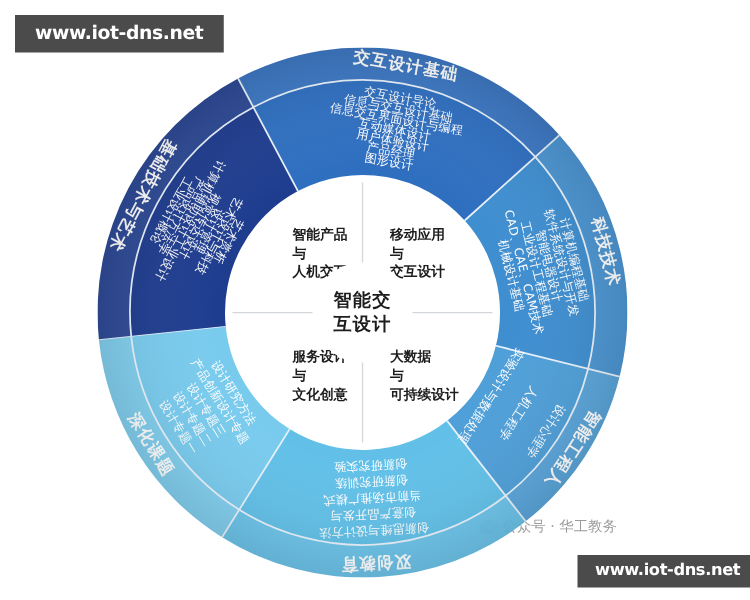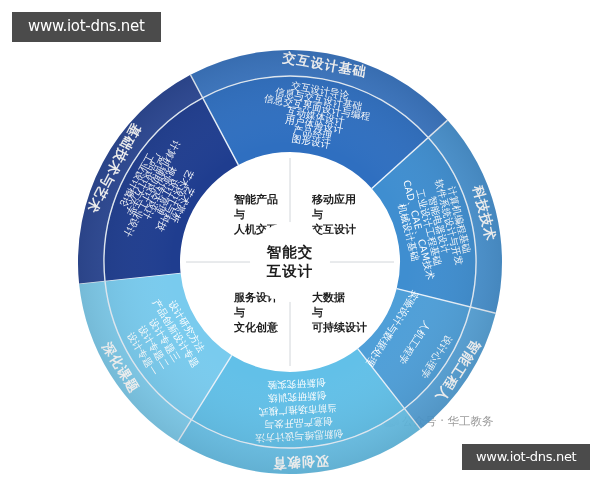--- a/index.html
+++ b/index.html
@@ -15,21 +15,21 @@
     width: 600px; height: 480px;
     background: #ffffff;
   }
 
   
   .wm {
     position: absolute;
     background: #4b4b4b;
     color: #ffffff;
     font-family: "DejaVu Sans", "Liberation Sans", sans-serif;
-    font-weight: normal;
+    font-weight: bold;
     font-size: 15px;
     letter-spacing: -0.3px;
     padding: 7px 16px 8px 16px;
     white-space: nowrap;
     line-height: 1;
   }
   #wm-top { left: 12px; top: 12px; }
   #wm-bottom { left: 462px; top: 444px; padding: 6px 14px 7px 14px; font-size: 13px;}
 
   .account {
@@ -52,21 +52,21 @@
     position: absolute;
     right: -2px; top: 1px;
     width: 9px; height: 8px;
     background: #dedede;
     border-radius: 50% 50% 20% 50%;
   }
 
   
   #wheel {
     position: absolute;
-    left: 78px; top: 50px;
+    left: 78px; top: 38px;
     width: 424px; height: 424px;
   }
   #wheel svg { display: block; }
 
   .seg-label, .course-line, .core-text, .hub-text {
     font-family: "DejaVu Sans", "Liberation Sans", sans-serif;
     fill: #ffffff;
     dominant-baseline: middle;
   }
   .seg-label { font-size: 13.2px; font-weight: bold; letter-spacing: 1px; }

